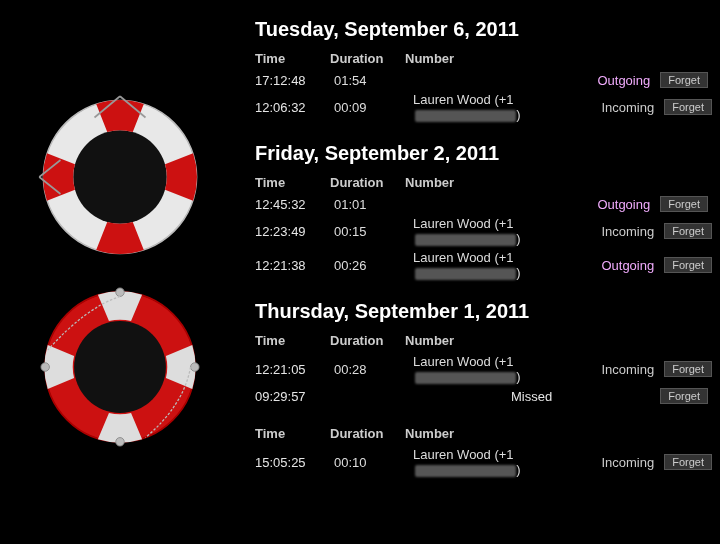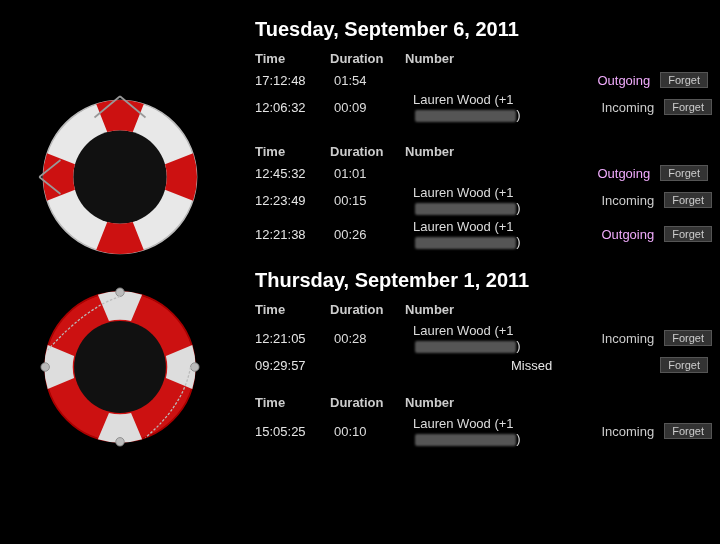--- a/index.html
+++ b/index.html
@@ -177,20 +177,21 @@
       </div>
       <div class="call-row">
         <span class="time">12:06:32</span>
         <span class="duration">00:09</span>
         <span class="number">Lauren Wood (+1<span class="blurred">███████████</span>)</span>
         <span class="type incoming">Incoming</span>
         <button class="forget-btn">Forget</button>
       </div>
     </div>
     <div class="date-group">
+      <div class="date-header">Friday, September 2, 2011</div>
       <div class="col-headers">
         <span>Time</span>
         <span>Duration</span>
         <span>Number</span>
       </div>
       <div class="call-row">
         <span class="time">12:45:32</span>
         <span class="duration">01:01</span>
         <span class="type outgoing">Outgoing</span>
         <button class="forget-btn">Forget</button>

